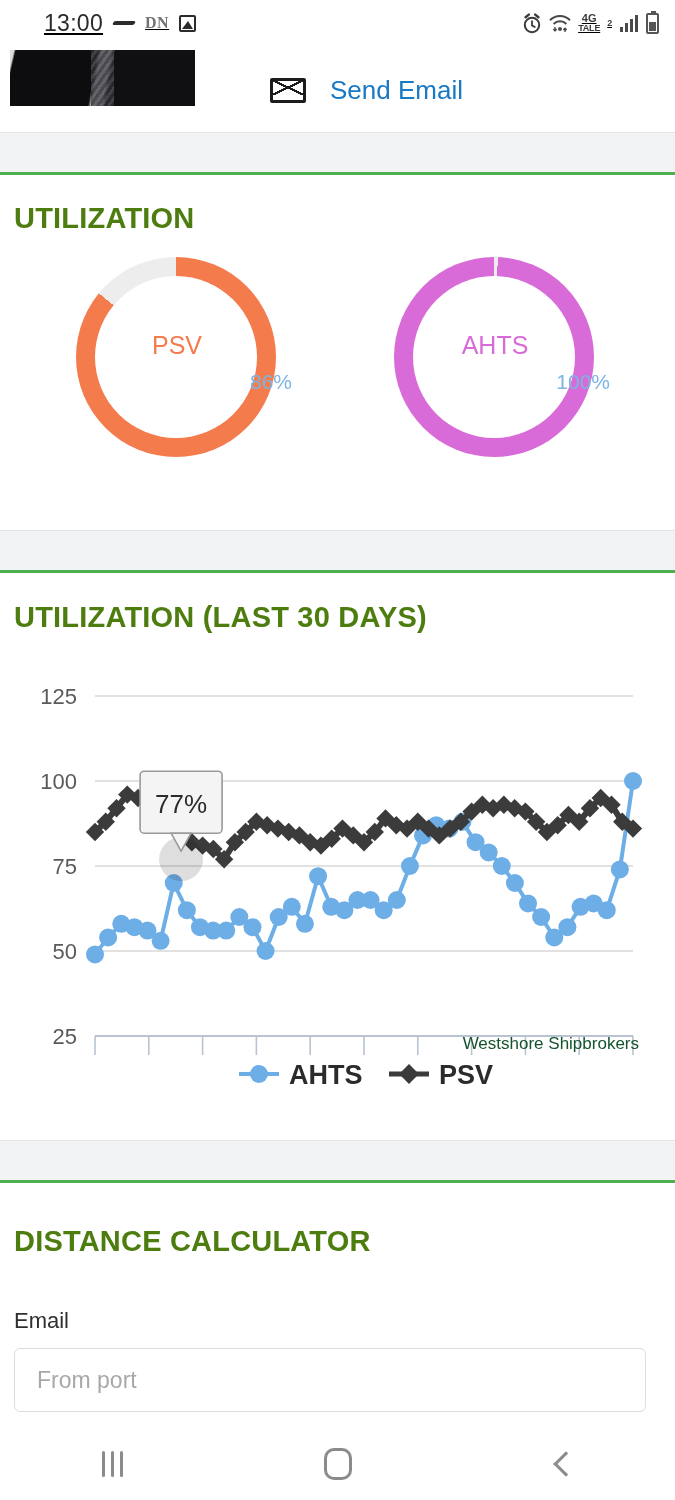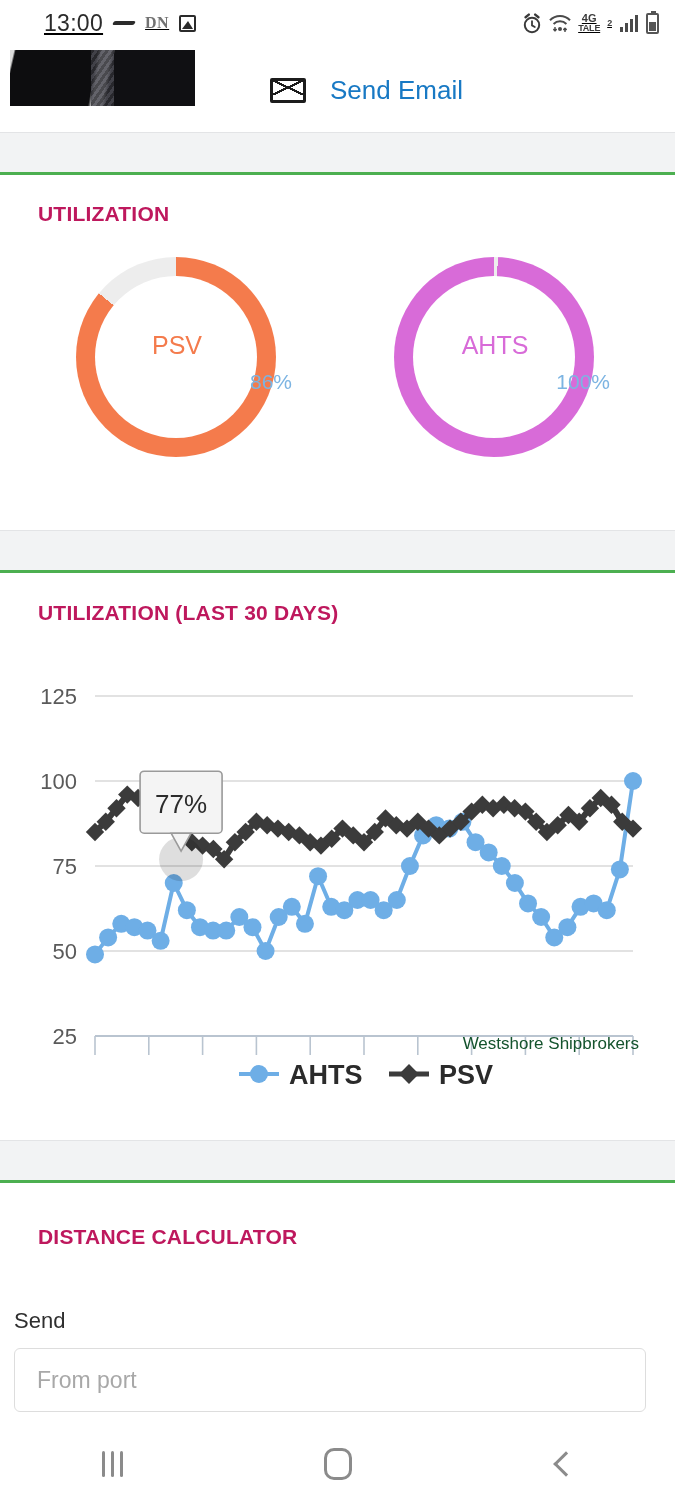--- a/index.html
+++ b/index.html
@@ -60,21 +60,21 @@
   .env-icon::after{
     content:""; position:absolute; right:-1px; top:-1px; width:32px; height:15px;
     background:linear-gradient(to bottom left, transparent 46%, #1c1c1c 46%, #1c1c1c 54%, transparent 54%);
   }
   .send-email-label { font-size:26px; color:#1879c4; }
 
   
   .gap-band { background:#f2f3f4; border-top:1px solid #e3e4e6; }
   .green-rule { height:3px; background:#4caf50; }
   .card { background:#fff; }
-  .card-title { font-size:21px; font-weight:700; color:#be185d; letter-spacing:.2px;margin-left:24px; }
+  .card-title { font-size:29px; font-weight:700; color:#4d7c0f; letter-spacing:.2px; }
 
   
   #sec-util { position:absolute; top:132px; left:0; width:675px; }
   .band1 { height:40px; }
   .util-body { height:350px; position:relative; }
   .util-body .card-title { position:absolute; left:14px; top:27px; }
 
   .donut-wrap { position:absolute; top:82px; width:230px; height:220px; }
   .donut-wrap.psv  { left:62px; }
   .donut-wrap.ahts { left:380px; }
@@ -336,21 +336,21 @@
 
       <div class="attrib">Westshore Shipbrokers</div>
     </div>
   </section>
 
   <section id="sec-dist">
     <div class="gap-band band3"></div>
     <div class="green-rule"></div>
     <div class="card dist-body">
       <h2 class="card-title">DISTANCE CALCULATOR</h2>
-      <label class="field-label">Send</label>
+      <label class="field-label">Email</label>
       <input class="port-input" type="text" placeholder="From port" value="" style="">
     </div>
   </section>
 
   <div class="navbar">
     <div class="nav-btn">
       <span class="nav-recents">
           <i></i>
           <i></i>
           <i></i>

